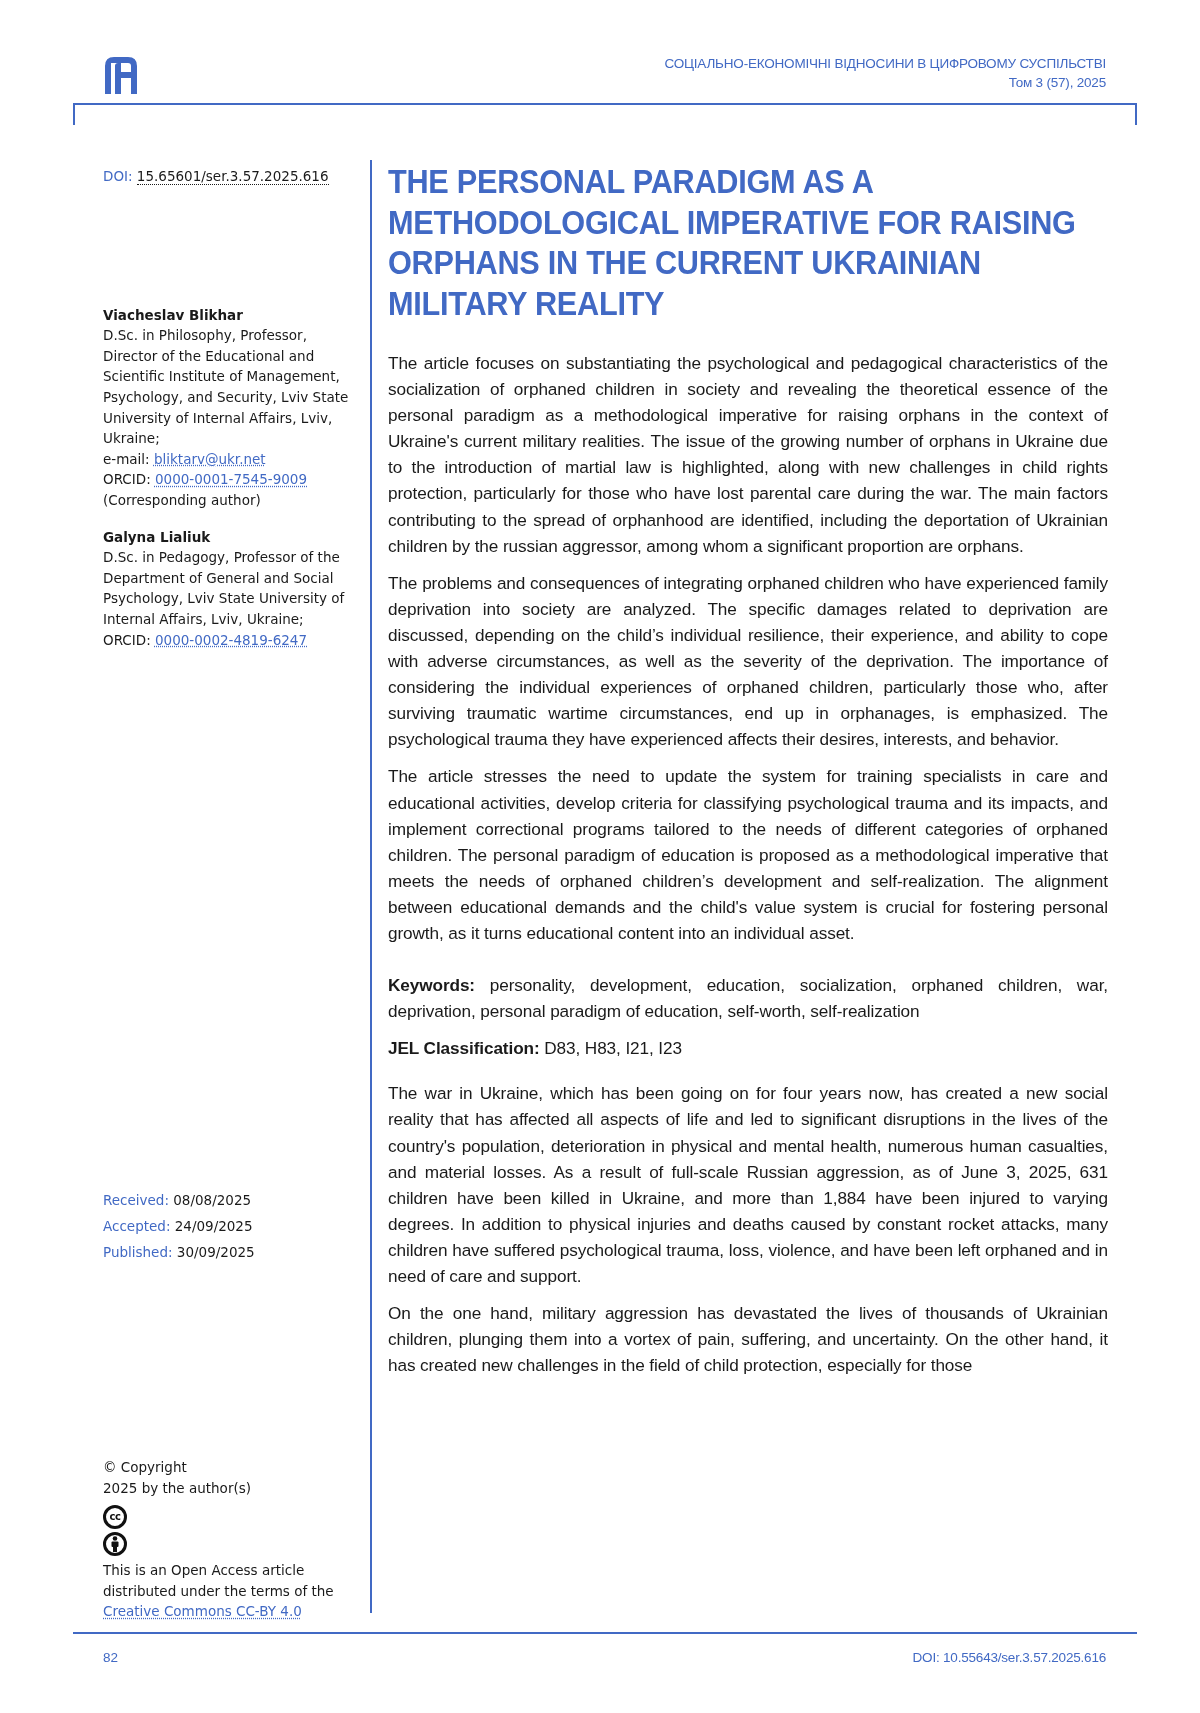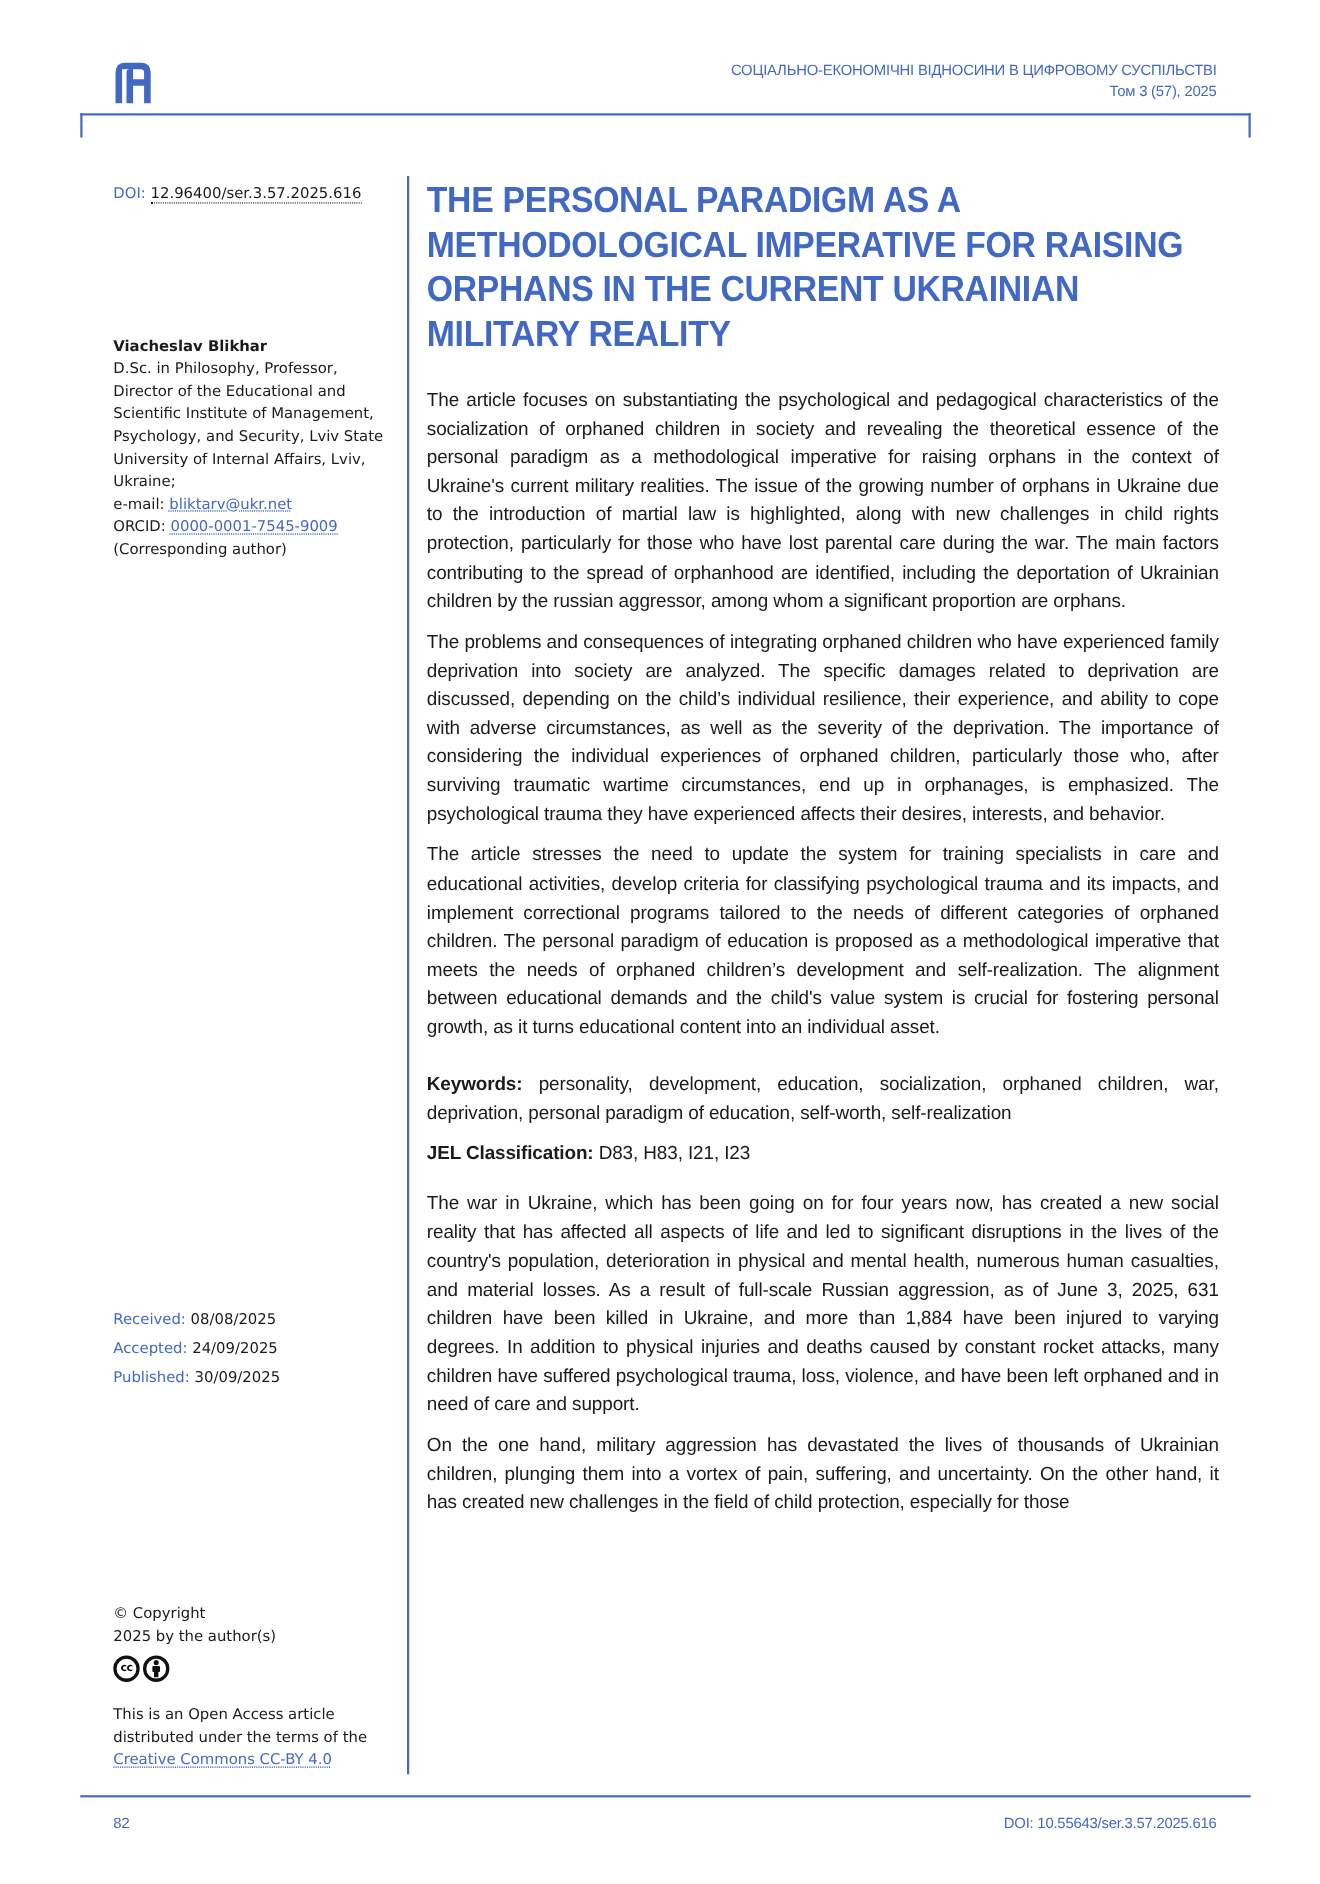--- a/index.html
+++ b/index.html
@@ -17,21 +17,21 @@
     .left-col { position: absolute; left: 103px; top: 166px; width: 260px; font-size: 13.5px; line-height: 20.6px; color: #1a1a1a; }
     .doi-line { font-size: 13.5px; }
     .doi-line .lbl { color: #4169c4; }
     .doi-line .val { border-bottom: 1px dotted #1a1a1a; }
     .author-name { font-weight: bold; }
     .author-block { margin-top: 0; }
     .link { color: #4169c4; text-decoration: underline; text-decoration-style: dotted; }
     .dates { position: absolute; left: 103px; top: 1187px; font-size: 13.5px; line-height: 26px; }
     .dates .lbl { color: #4169c4; }
     .copyright { position: absolute; left: 103px; top: 1457px; width: 260px; font-size: 13.5px; line-height: 20.6px; }
-    .cc-icons { display: flex; gap: 3px; margin: 7px 0 20px 0; }
+    .cc-icons { display: flex; gap: 3px; margin: 7px 0 4px 0; flex-direction: column; }
     .cc-icon { width: 24px; height: 24px; border: 3px solid #111; border-radius: 50%; display: flex; align-items: center; justify-content: center; font-weight: bold; font-size: 10px; letter-spacing: -0.5px; color: #111; }
 
     .col-divider { position: absolute; left: 370px; top: 160px; width: 2px; height: 1453px; background: #4169c4; }
 
     
     .main { position: absolute; left: 388px; top: 160px; width: 720px; }
     .title { font-family: "Liberation Sans", sans-serif; font-size: 33px; line-height: 40.5px; color: #4169c4; letter-spacing: -0.3px; transform: scaleX(0.93); transform-origin: left; width: 790px; margin-top: 2px; }
     .section-head { font-family: "DejaVu Sans", sans-serif; font-weight: bold; font-size: 21px; letter-spacing: -0.5px; color: #111; }
     .abstract-head { margin-top: 38px; }
     .para { font-family: "Liberation Sans", sans-serif; font-size: 17.2px; line-height: 26.1px; text-align: justify; color: #1a1a1a; letter-spacing: -0.1px; }
@@ -59,37 +59,45 @@
   <div>СОЦІАЛЬНО-ЕКОНОМІЧНІ ВІДНОСИНИ В ЦИФРОВОМУ СУСПІЛЬСТВІ</div>
   <div>Том 3 (57), 2025</div>
 </div>
 <div class="top-rule"></div>
 <div class="top-tick-left"></div>
 <div class="top-tick-right"></div>
 
 <div class="left-col">
   <div class="doi-line">
     <span class="lbl">DOI:</span>
-    <a class="val">12.96400/ser.3.57.2025.616</a>
+    <a class="val">15.65601/ser.3.57.2025.616</a>
   </div>
 
   <div class="author-block" style="margin-top:118px">
     <div class="author-name">Viacheslav Blikhar</div>
     <div>D.Sc. in Philosophy, Professor, Director of the Educational and Scientific Institute of Management, Psychology, and Security, Lviv State University of Internal Affairs, Lviv, Ukraine;</div>
     <div>
       <span>e-mail:</span>
       <a class="link">bliktarv@ukr.net</a>
     </div>
     <div>
       <span>ORCID:</span>
       <a class="link">0000-0001-7545-9009</a>
     </div>
     <div>(Corresponding author)</div>
   </div>
 
+  <div class="author-block" style="margin-top:16px">
+    <div class="author-name">Galyna Lialiuk</div>
+    <div>D.Sc. in Pedagogy, Professor of the Department of General and Social Psychology, Lviv State University of Internal Affairs, Lviv, Ukraine;</div>
+    <div>
+      <span>ORCID:</span>
+      <a class="link">0000-0002-4819-6247</a>
+    </div>
+  </div>
 </div>
 
 <div class="dates">
   <div>
     <span class="lbl">Received:</span>
     <span>08/08/2025</span>
   </div>
   <div>
     <span class="lbl">Accepted:</span>
     <span>24/09/2025</span>

